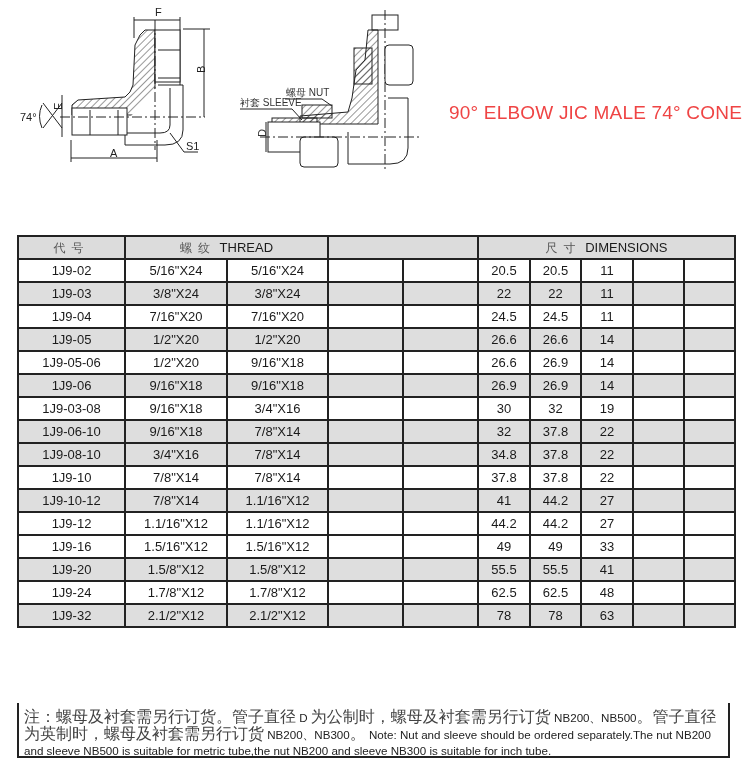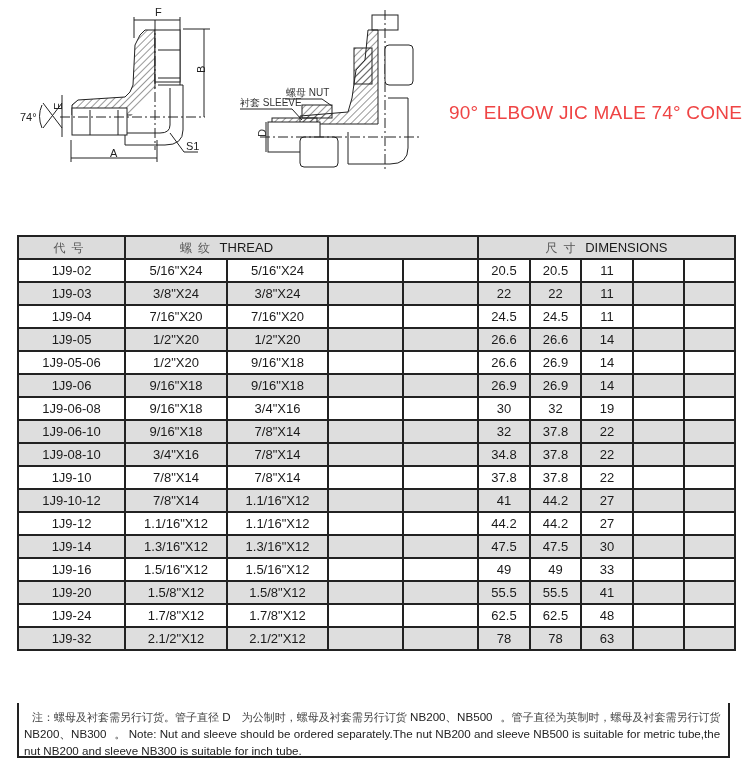--- a/index.html
+++ b/index.html
@@ -8,21 +8,21 @@
   .drawing { position:absolute; left:0; top:0; width:750px; height:225px; }
   .title { position:absolute; left:449px; top:102px; font-size:19px; letter-spacing:0.2px; color:#ef4444; white-space:nowrap; }
   table.spec { position:absolute; left:17px; top:235px; border-collapse:collapse; table-layout:fixed; }
   table.spec td { border:2px solid #222; padding:0; text-align:center; font-size:13px; height:21px; line-height:19px; white-space:nowrap; overflow:hidden; }
   table.spec tr.hdr td { background:#dcdcdc; height:21px;text-align:center; }
   table.spec tr.grey td { background:#dedede; }
   table.spec tr.white td { background:#ffffff; }
   .cn { font-family:"DejaVu Sans", sans-serif; font-size:12px; color:#555; letter-spacing:6px; }
   .notes { position:absolute; left:17px; top:703px; width:713px; height:55px; border:2px solid #222; border-top:none;
            box-sizing:border-box; padding:6px 6px 0 5px; font-size:11.6px; line-height:16px; color:#222; }
-  .notes .cn-text { font-family:"DejaVu Serif", serif; color:#444; font-size:11px;margin-left:8px; }
+  .notes .cn-text { font-family:"DejaVu Serif", serif; color:#444; font-size:16px; }
 </style>
 </head>
 <body>
 
 <svg class="drawing" viewBox="0 0 750 225" xmlns="http://www.w3.org/2000/svg">
   <defs>
     <pattern id="hatch" patternUnits="userSpaceOnUse" width="5" height="5" patternTransform="rotate(45)">
       <line x1="0" y1="0" x2="0" y2="5" stroke="#333" stroke-width="1"></line>
     </pattern>
   </defs>
@@ -195,21 +195,21 @@
         <td>9/16"X18</td>
         <td></td>
         <td></td>
         <td>26.9</td>
         <td>26.9</td>
         <td>14</td>
         <td></td>
         <td></td>
       </tr>
       <tr class="white">
-        <td>1J9-06-08</td>
+        <td>1J9-03-08</td>
         <td>9/16"X18</td>
         <td>3/4"X16</td>
         <td></td>
         <td></td>
         <td>30</td>
         <td>32</td>
         <td>19</td>
         <td></td>
         <td></td>
       </tr>
@@ -263,32 +263,20 @@
       </tr>
       <tr class="white">
         <td>1J9-12</td>
         <td>1.1/16"X12</td>
         <td>1.1/16"X12</td>
         <td></td>
         <td></td>
         <td>44.2</td>
         <td>44.2</td>
         <td>27</td>
-        <td></td>
-        <td></td>
-      </tr>
-      <tr class="grey">
-        <td>1J9-14</td>
-        <td>1.3/16"X12</td>
-        <td>1.3/16"X12</td>
-        <td></td>
-        <td></td>
-        <td>47.5</td>
-        <td>47.5</td>
-        <td>30</td>
         <td></td>
         <td></td>
       </tr>
       <tr class="white">
         <td>1J9-16</td>
         <td>1.5/16"X12</td>
         <td>1.5/16"X12</td>
         <td></td>
         <td></td>
         <td>49</td>

